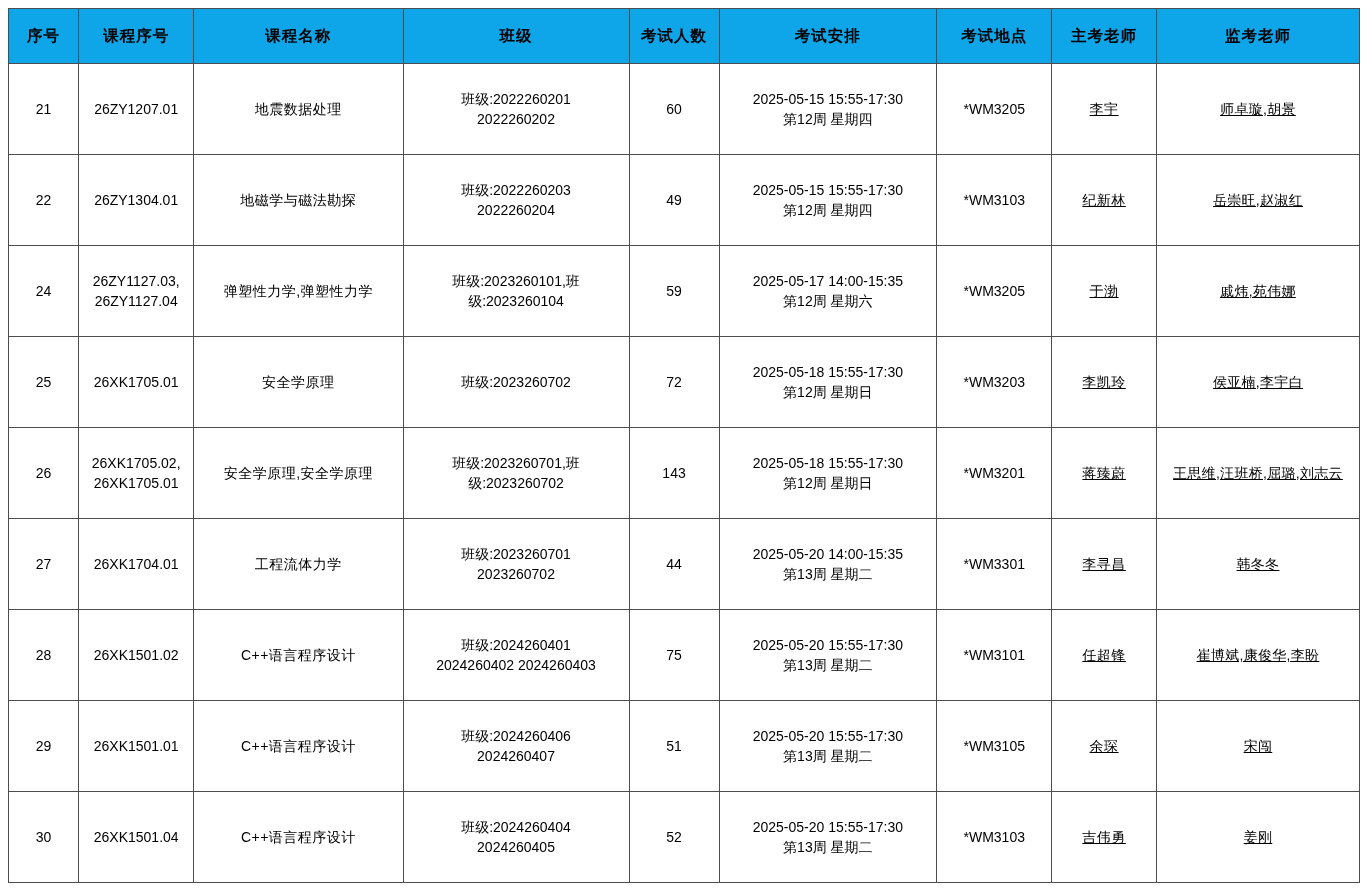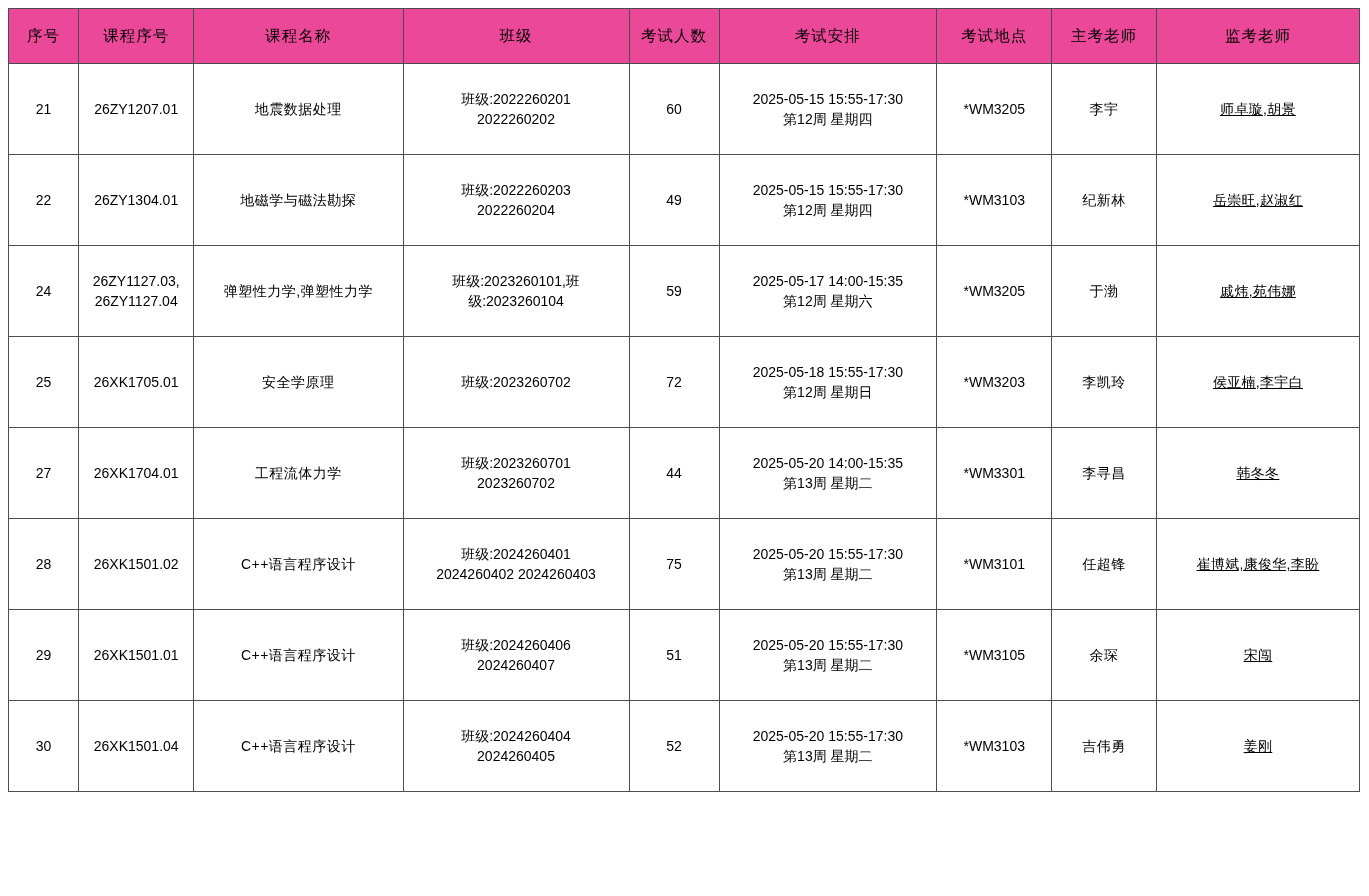--- a/index.html
+++ b/index.html
@@ -28,23 +28,23 @@
   table.exam-table td {
     border: 1px solid #4d4d4d;
     text-align: center;
     vertical-align: middle;
     padding: 4px 3px;
     line-height: 1.45;
     word-wrap: break-word;
     overflow-wrap: break-word;
   }
   table.exam-table thead th {
-    background: #ec4899;
+    background: #0ea5e9;
     font-size: 15.5px;
-    font-weight: normal;
+    font-weight: bold;
     height: 46px;
     letter-spacing: 1px;
   }
   table.exam-table tbody td {
     font-size: 14px;
     height: 82px;
   }
   
   col.c-idx     { width: 67px; }
   col.c-code    { width: 110px; }
@@ -75,20 +75,21 @@
   td.sched {
     font-size: 13.5px;
   }
   td.place {
     font-size: 14px;
     margin-top: 16px;
   }
   td.chief {
     font-size: 14.5px;
     letter-spacing: 0.5px;
+    text-decoration: underline;
   }
   td.proctor {
     font-size: 14px;
     letter-spacing: 0.3px;
     padding-left: 10px;
     padding-right: 10px;
     text-decoration: underline;
   }
 </style>
 </head>
@@ -167,20 +168,34 @@
         <td class="name">安全学原理</td>
         <td class="classes cell-multiline">班级:2023260702</td>
         <td class="count">72</td>
         <td class="sched cell-multiline">2025-05-18 15:55-17:30
 第12周 星期日</td>
         <td class="place">*WM3203</td>
         <td class="chief">李凯玲</td>
         <td class="proctor">侯亚楠,李宇白</td>
       </tr>
       <tr>
+        <td class="idx">26</td>
+        <td class="code cell-multiline">26XK1705.02,
+26XK1705.01</td>
+        <td class="name">安全学原理,安全学原理</td>
+        <td class="classes cell-multiline">班级:2023260701,班
+级:2023260702</td>
+        <td class="count">143</td>
+        <td class="sched cell-multiline">2025-05-18 15:55-17:30
+第12周 星期日</td>
+        <td class="place">*WM3201</td>
+        <td class="chief">蒋臻蔚</td>
+        <td class="proctor">王思维,汪班桥,屈璐,刘志云</td>
+      </tr>
+      <tr>
         <td class="idx">27</td>
         <td class="code cell-multiline">26XK1704.01</td>
         <td class="name">工程流体力学</td>
         <td class="classes cell-multiline">班级:2023260701
 2023260702</td>
         <td class="count">44</td>
         <td class="sched cell-multiline">2025-05-20 14:00-15:35
 第13周 星期二</td>
         <td class="place">*WM3301</td>
         <td class="chief">李寻昌</td>

